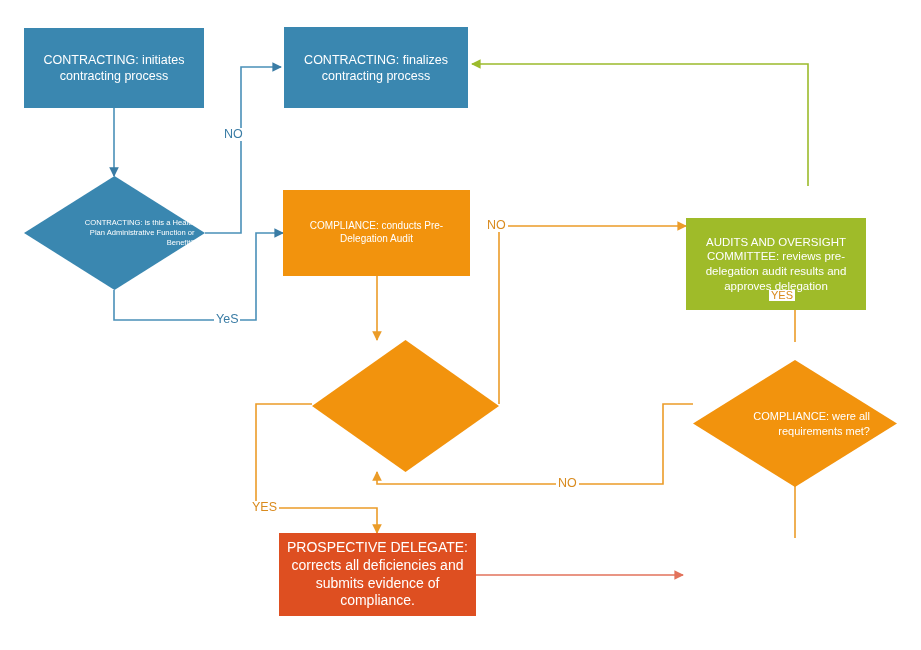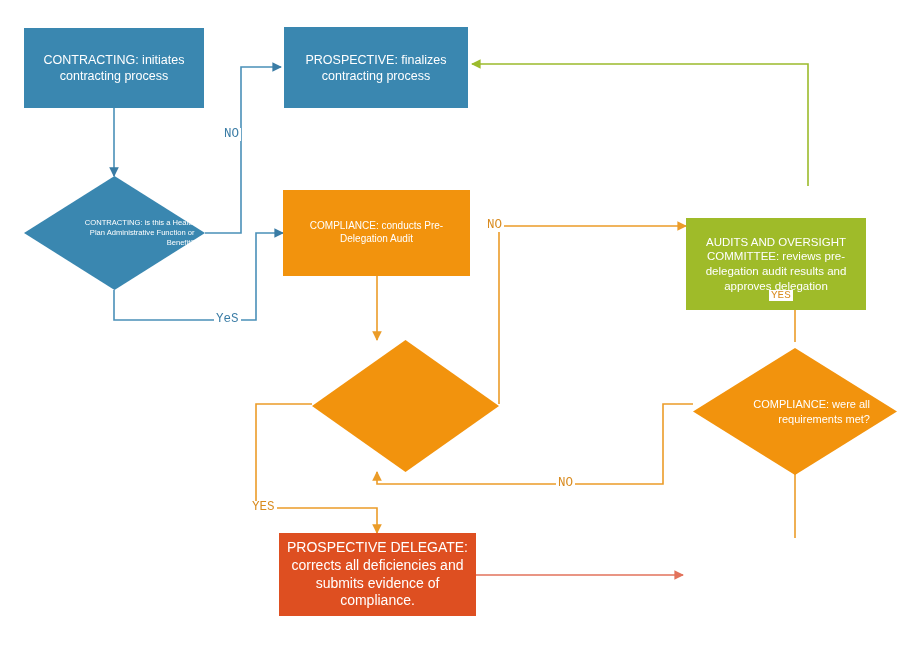--- a/index.html
+++ b/index.html
@@ -63,21 +63,20 @@
     line-height: 1.3;
     white-space: pre-line;
   }
 
   .edge-label {
     position: absolute;
     background: #ffffff;
     padding: 0 2px;
     white-space: nowrap;
     line-height: 1;
-    font-family: Liberation Mono, monospace;
   }
 </style>
 </head>
 <body>
 
 <div id="canvas">
 
   <svg id="edges" viewBox="0 0 921 650" width="921" height="650" xmlns="http://www.w3.org/2000/svg">
     <defs>
       <marker id="arrow-blue" viewBox="0 0 10 10" refX="9" refY="5" markerWidth="6" markerHeight="6" orient="auto-start-reverse">
@@ -116,21 +115,21 @@
 
     <path d="M 808 186 L 808 64 L 472 64" fill="none" stroke="#9cbb2c" stroke-width="1.6" marker-end="url(#arrow-green)"></path>
   </svg>
 
   <div class="node rect" style="left:24px; top:28px; width:180px; height:80px; background:#3a87b0; font-size:12.5px;">
     <span class="node-label">CONTRACTING: initiates
 contracting process</span>
   </div>
 
   <div class="node rect" style="left:284px; top:27px; width:184px; height:81px; background:#3a87b0; font-size:12.5px;">
-    <span class="node-label">PROSPECTIVE: finalizes
+    <span class="node-label">CONTRACTING: finalizes
 contracting process</span>
   </div>
 
   <div class="diamond-wrap" style="left:24px; top:176px; width:181px; height:114px;">
     <svg class="diamond-shape" viewBox="0 0 181 114" preserveAspectRatio="none">
       <polygon points="90.5,0 181,57 90.5,114 0,57" fill="#3a87b0"></polygon>
     </svg>
     <span class="diamond-text" style="font-size:7.6px; width:160px;">CONTRACTING: is this a Health
 Plan Administrative Function or
 Benefit?</span>
@@ -147,21 +146,21 @@
 delegation audit results and
 approves delegation</span>
   </div>
 
   <div class="diamond-wrap" style="left:312px; top:340px; width:187px; height:132px;">
     <svg class="diamond-shape" viewBox="0 0 187 132" preserveAspectRatio="none">
       <polygon points="93.5,0 187,66 93.5,132 0,66" fill="#f2930d"></polygon>
     </svg>
   </div>
 
-  <div class="diamond-wrap" style="left:693px; top:348px; width:204px; height:127px;">
+  <div class="diamond-wrap" style="left:693px; top:360px; width:204px; height:127px;">
     <svg class="diamond-shape" viewBox="0 0 204 127" preserveAspectRatio="none">
       <polygon points="102,0 204,63.5 102,127 0,63.5" fill="#f2930d"></polygon>
     </svg>
     <span class="diamond-text" style="font-size:11px; width:150px;">COMPLIANCE: were all
 requirements met?</span>
   </div>
 
   <div class="node rect" style="left:279px; top:533px; width:197px; height:83px; background:#de4f21; font-size:14px;">
     <span class="node-label">PROSPECTIVE DELEGATE:
 corrects all deficiencies and

